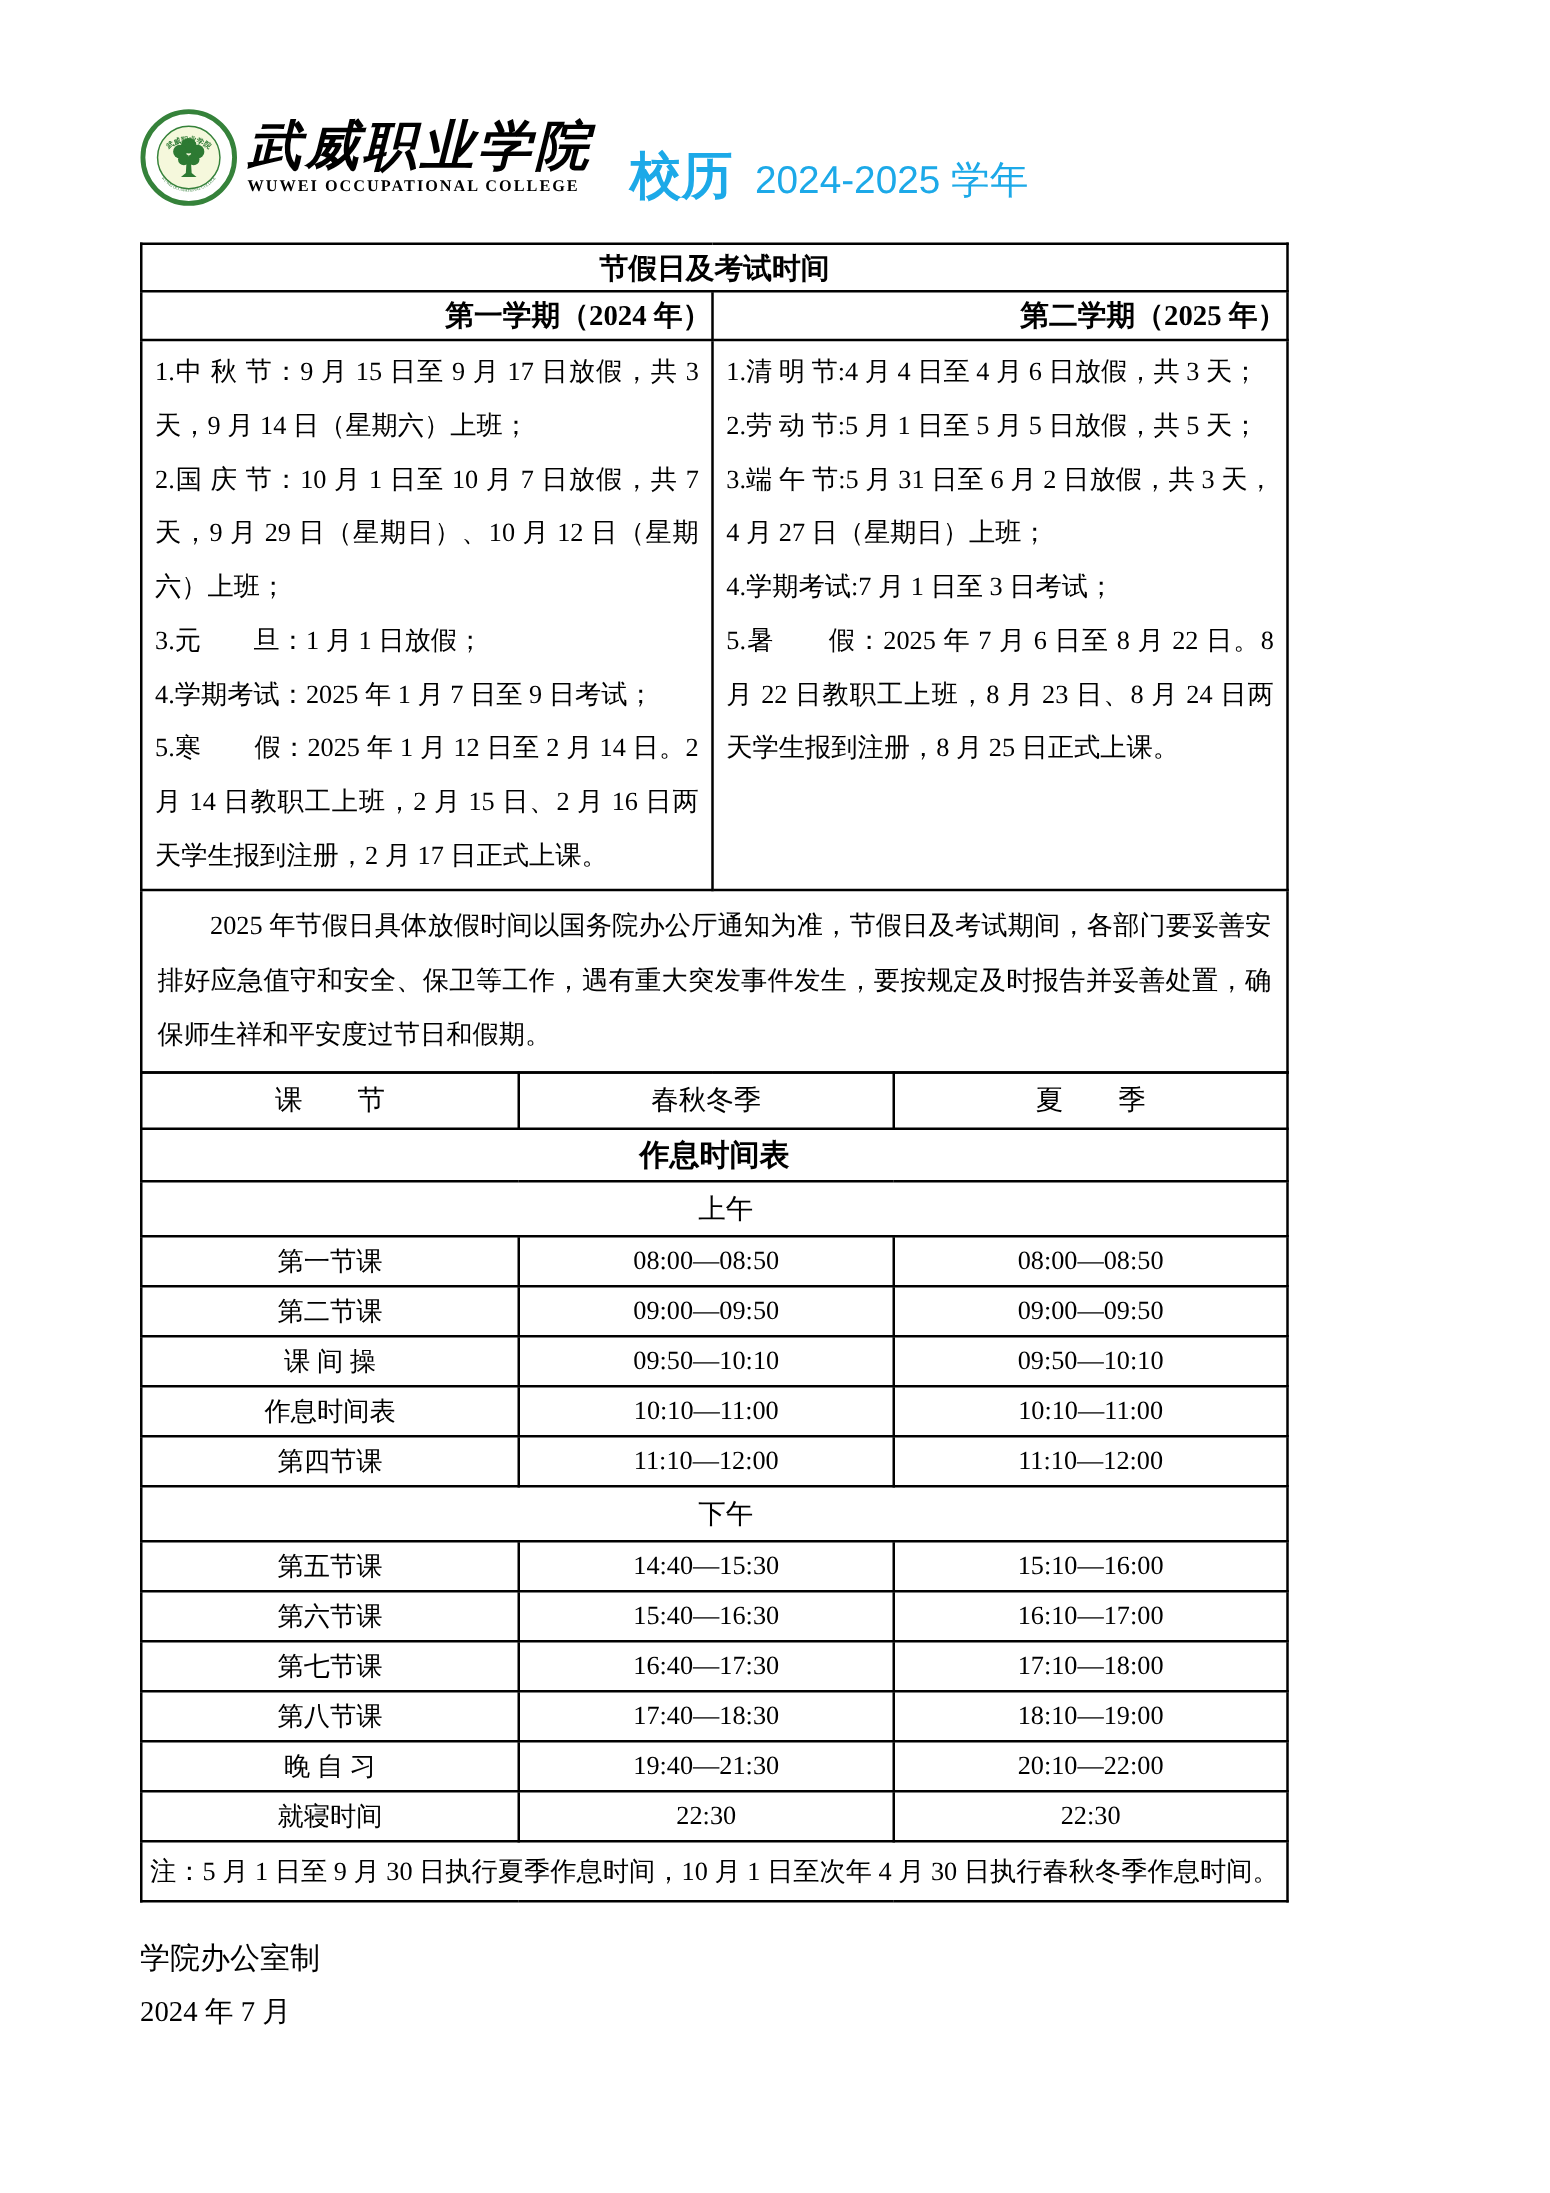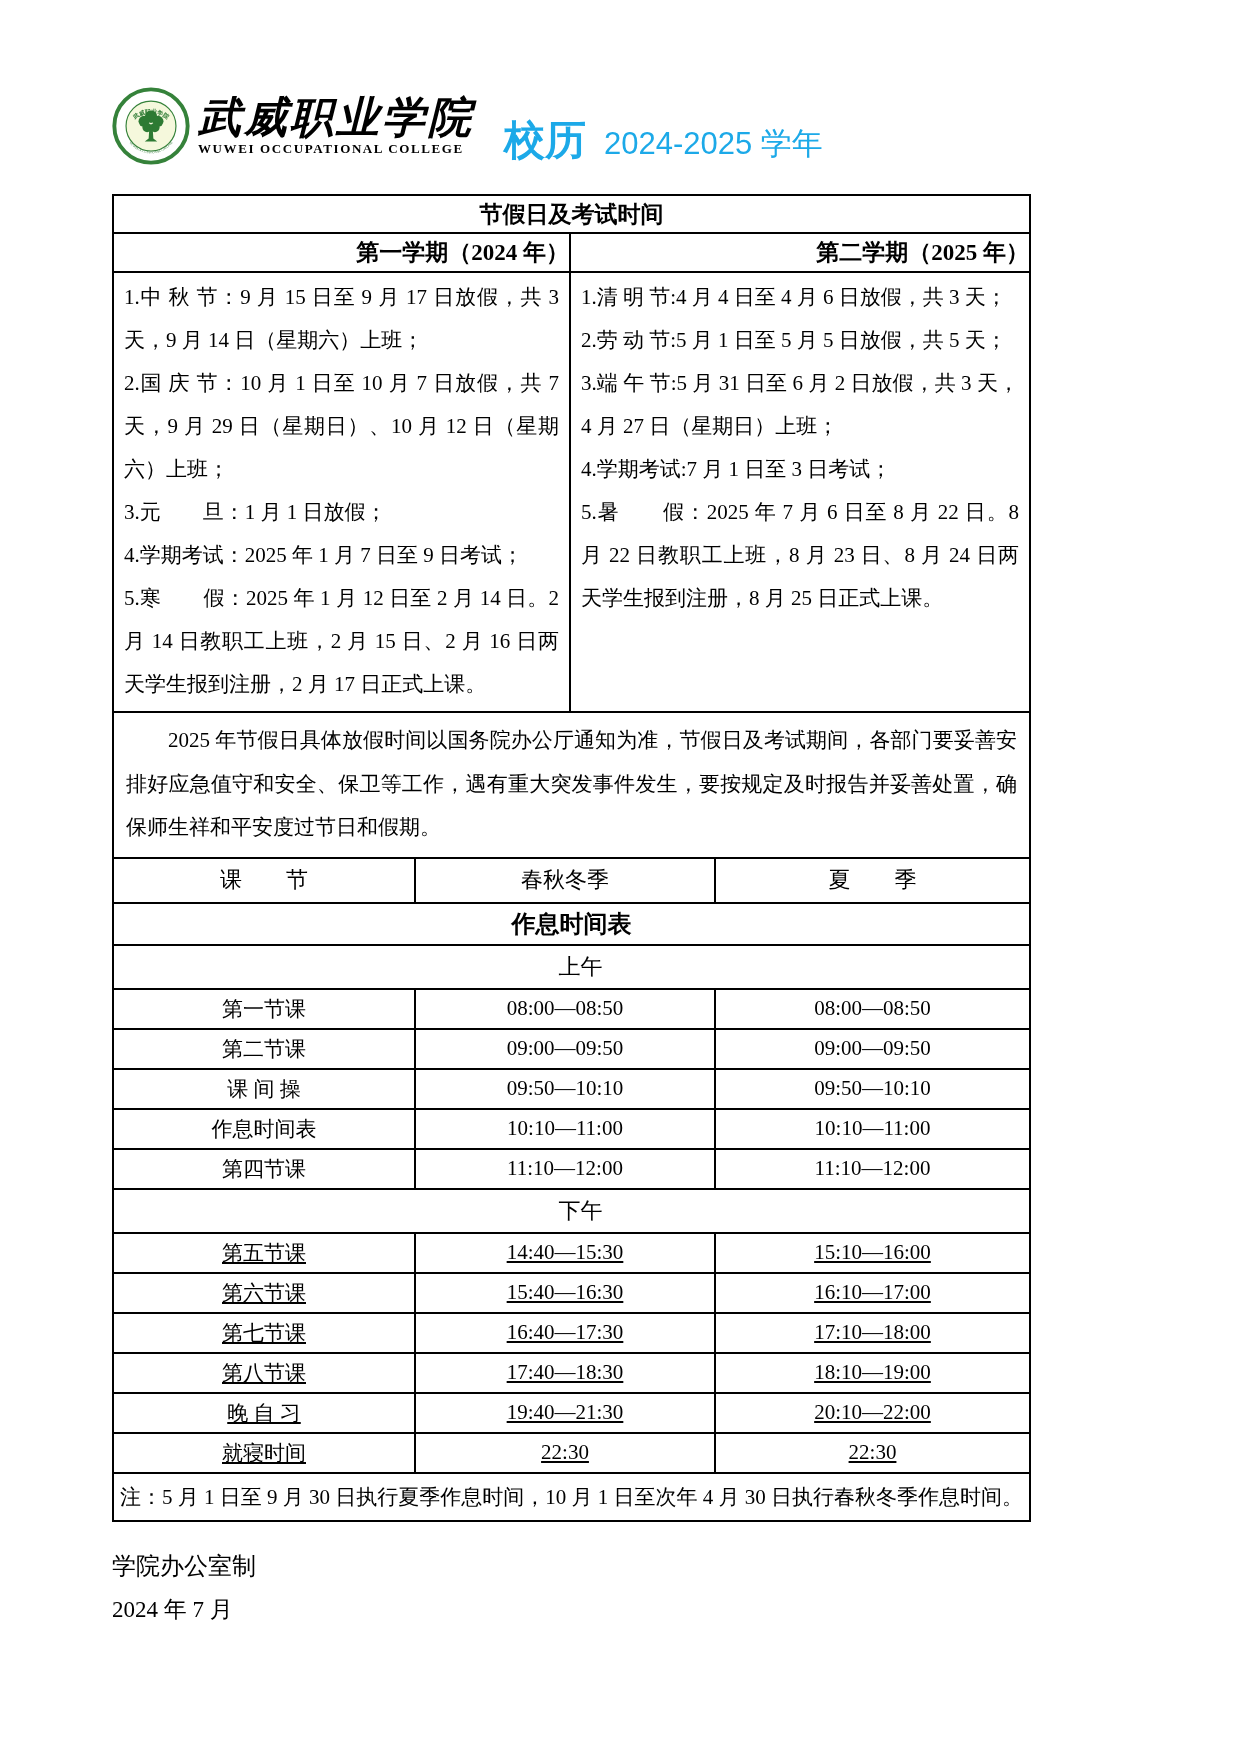--- a/index.html
+++ b/index.html
@@ -36,21 +36,21 @@
   .sem-body { vertical-align: top; padding: 3px 10px 5px 10px; font-size: 21px; }
   .sem-body p { margin: 0; line-height: 2.05; text-align: justify; }
   .t1-note  { padding: 6px 12px 8px 12px; font-size: 21px; }
   .t1-note p { margin: 0; line-height: 2.05; text-align: justify; text-indent: 2em; }
 
   .t2 { margin-top: -2px; }
   .t2-title { height: 42px; text-align: center; font-family: "Liberation Sans", sans-serif; font-weight: bold; font-size: 24px; }
   .col-h    { height: 45px; text-align: center; font-family: "Liberation Sans", sans-serif; font-size: 22px; }
   .sect     { height: 44px; text-align: center; font-family: "Liberation Sans", sans-serif; font-size: 22px; padding-left: 18px; }
   tr.m td   { height: 40px; }
-  tr.a td   { height: 40px; text-decoration: underline; }
+  tr.a td   { height: 40px; }
   .row-label { text-align: center; font-size: 21px; }
   .time      { text-align: center; font-size: 21px; }
   .t2-note   { height: 48px; text-align: center; font-size: 21px; margin-top: 24px; }
 
   
   .footer { margin-top: 28px; text-align: left; padding-right: 46px; }
   .footer-line1 { font-family: "Liberation Sans", sans-serif; font-size: 24px; }
   .footer-line2 { font-size: 23px; margin-top: 12px; padding-right: 8px; }
 </style>
 </head>

